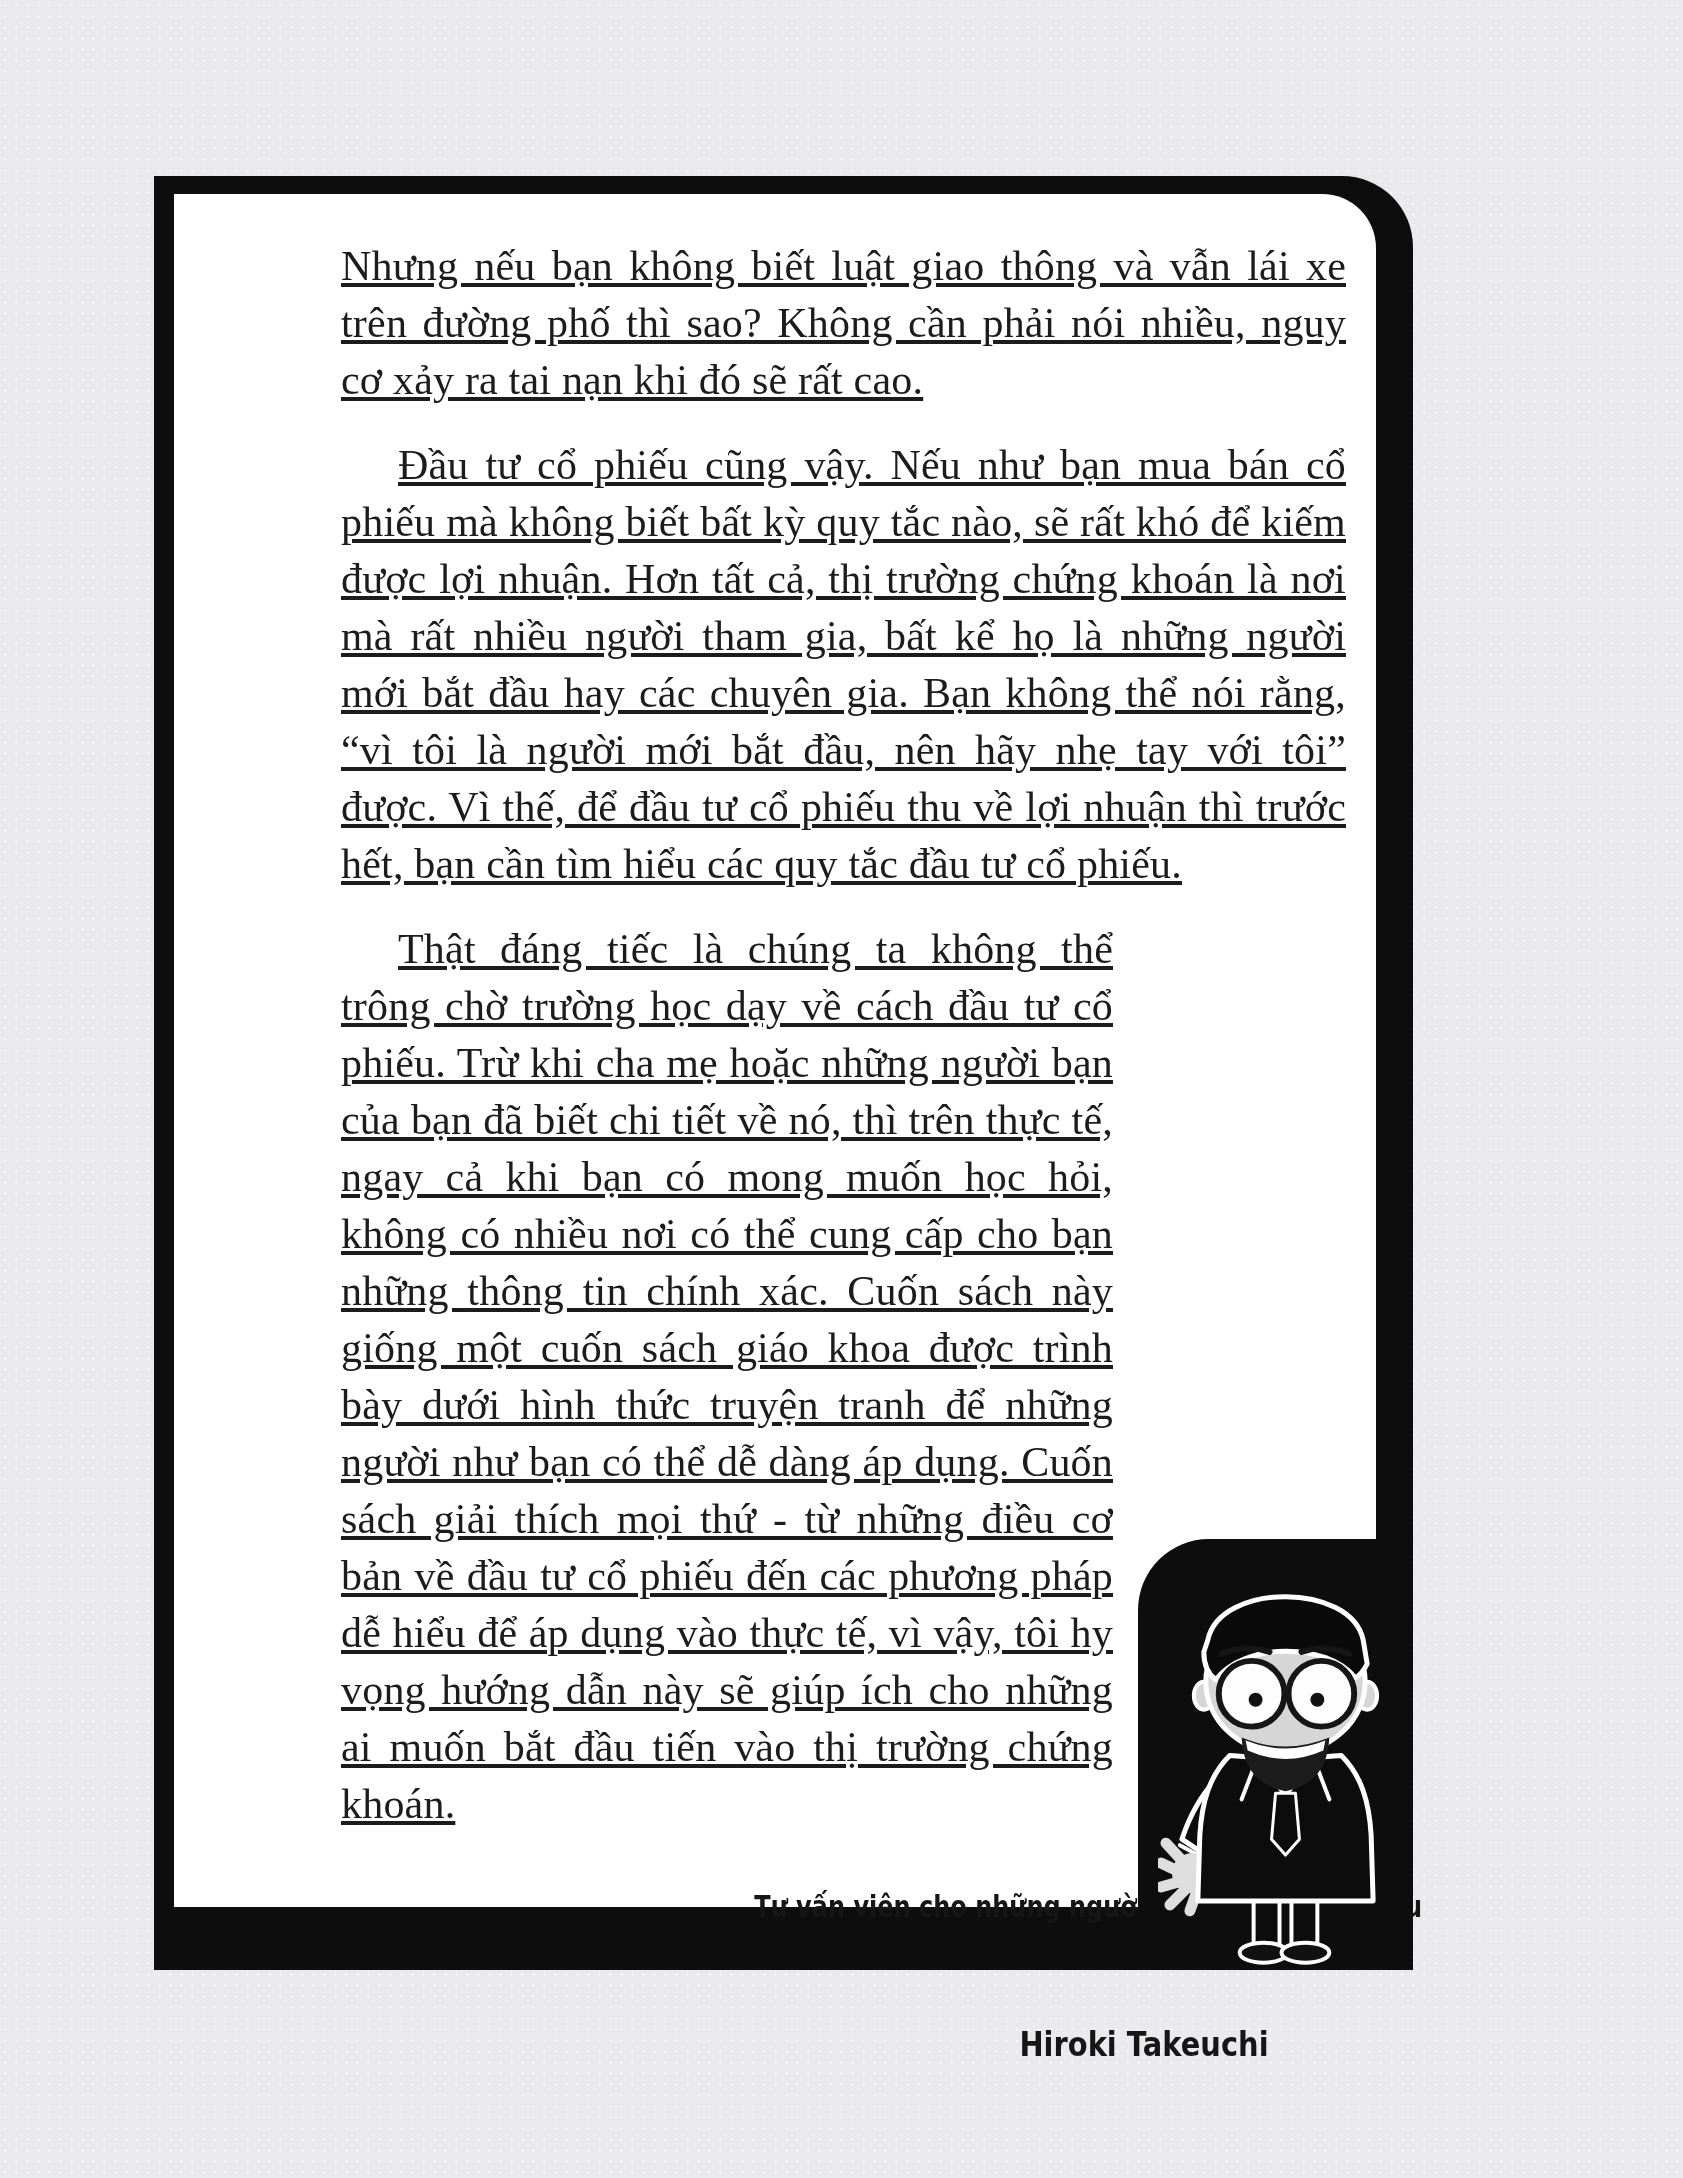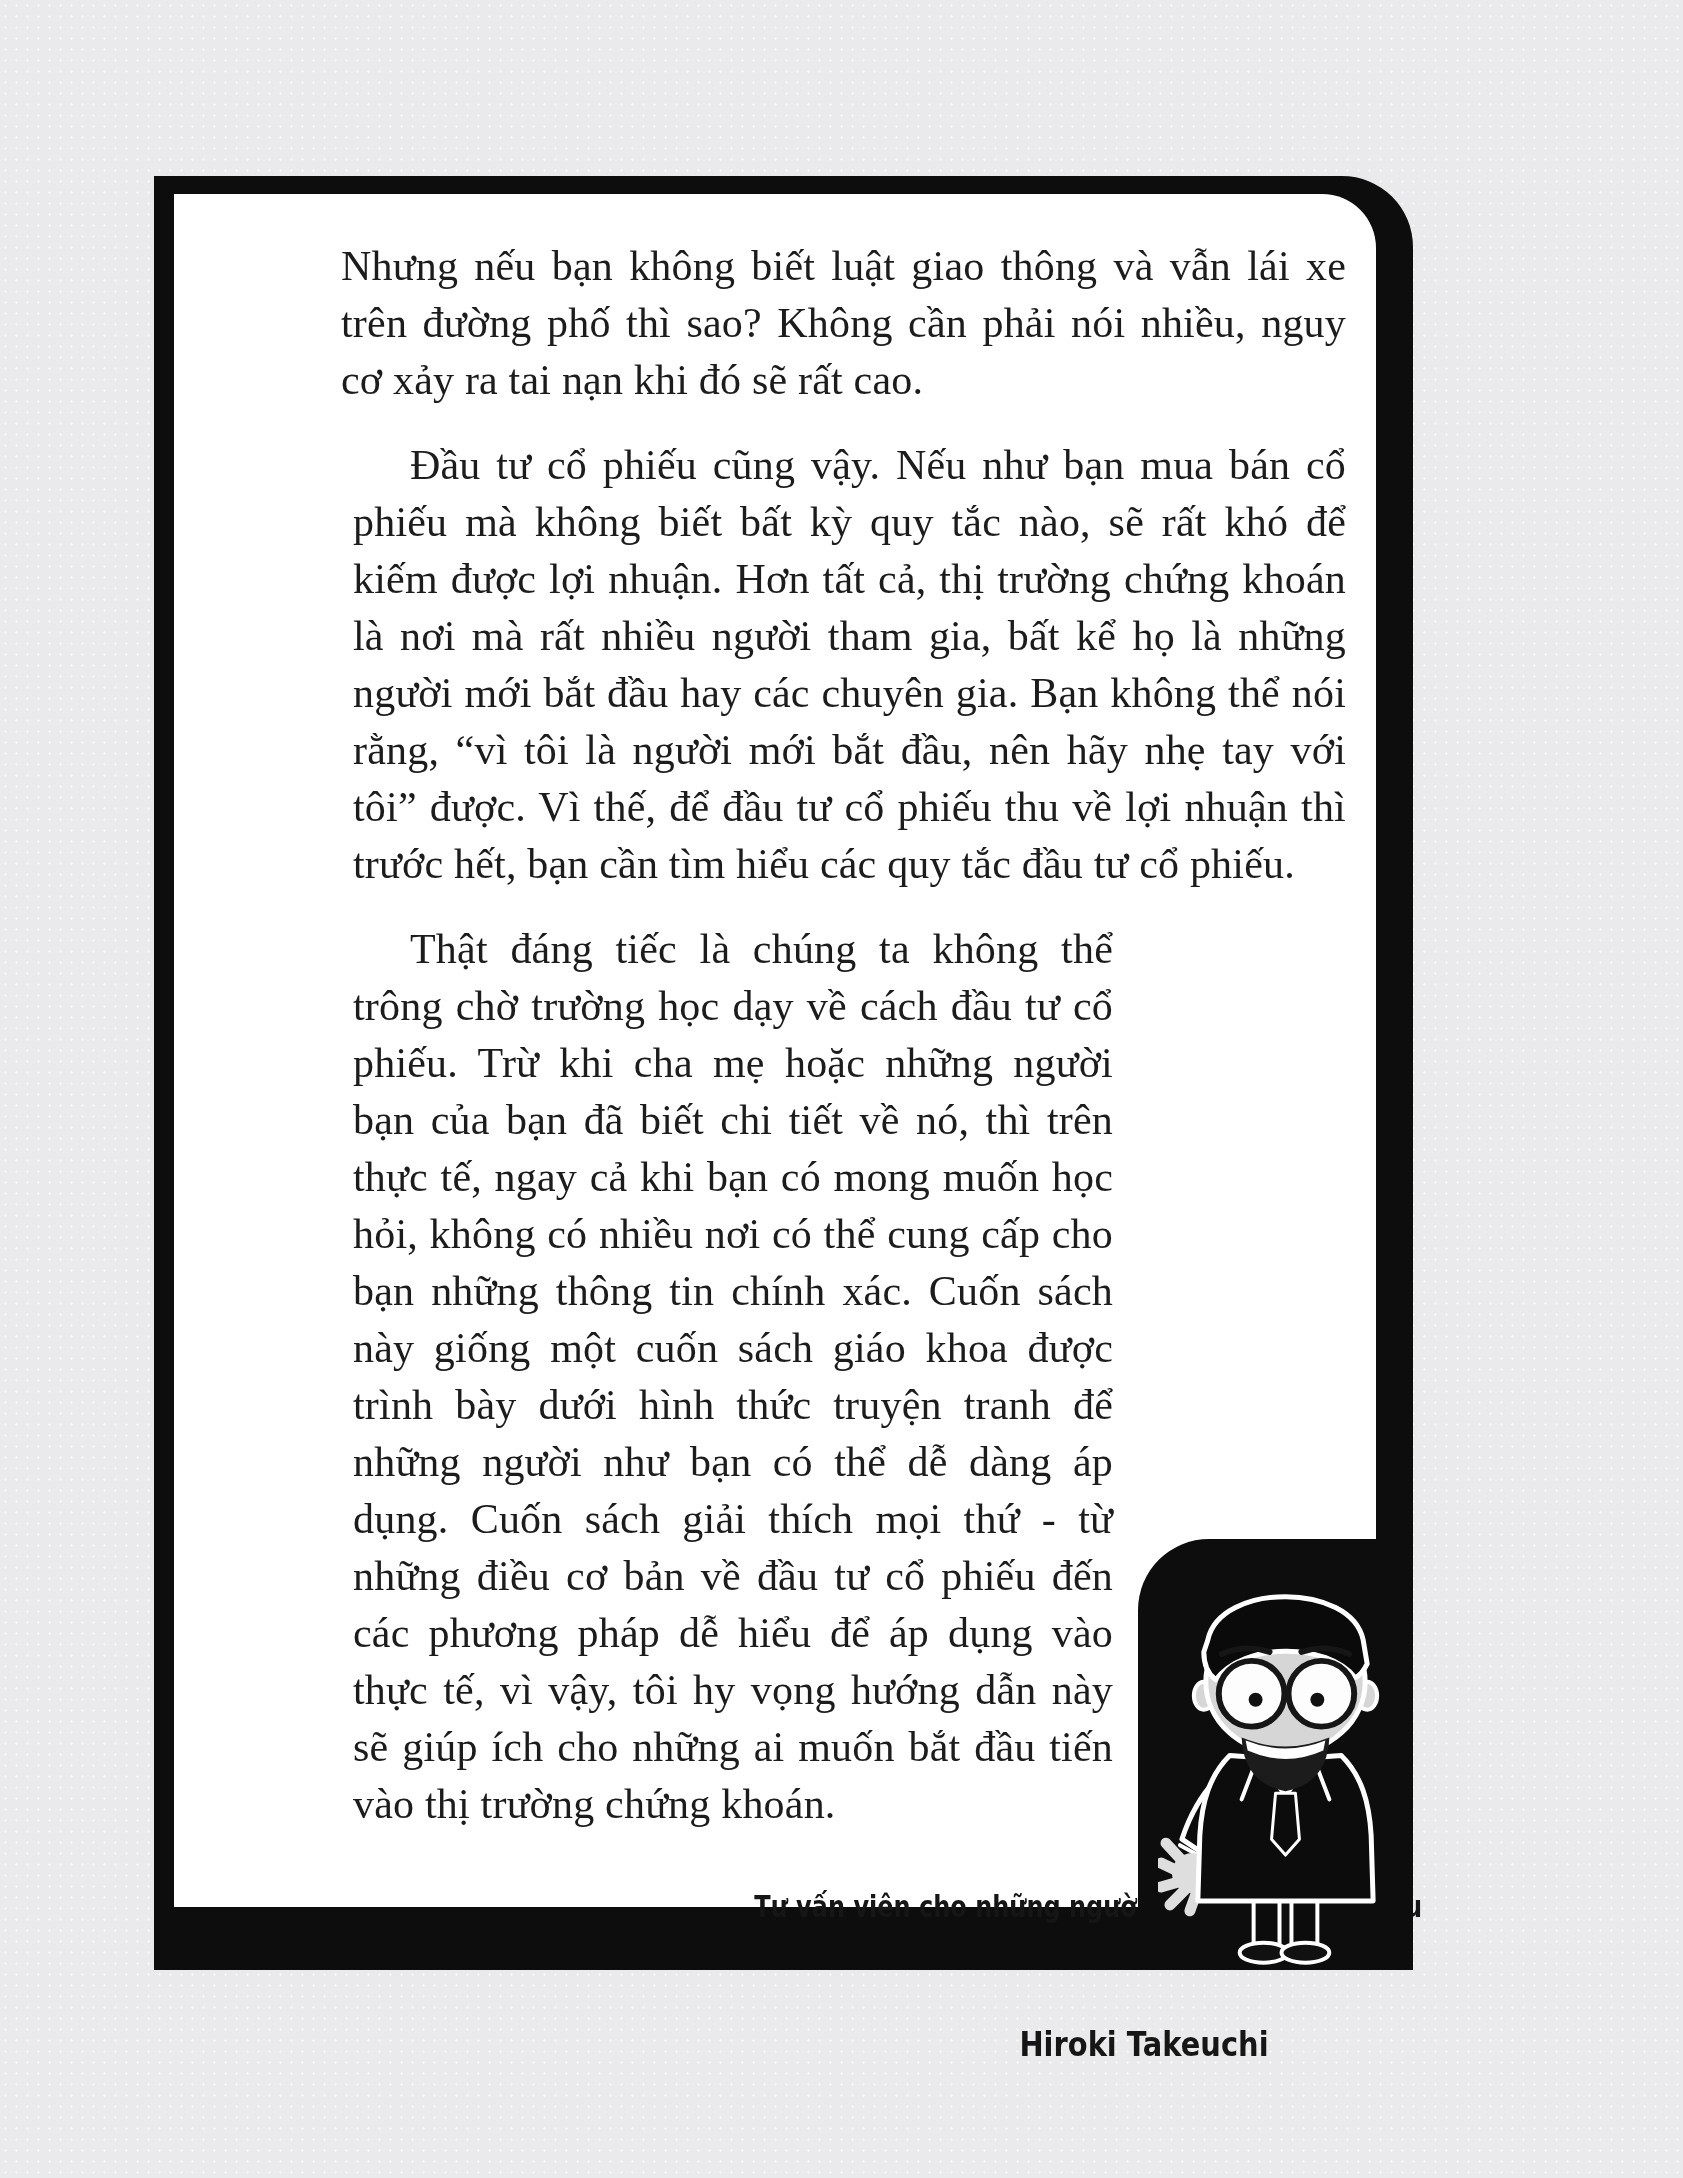--- a/index.html
+++ b/index.html
@@ -37,29 +37,30 @@
     background: #ffffff;
     border-top-right-radius: 54px;
   }
   
   .text-block {
     position: absolute;
     left: 167px;
     top: 44px;
     width: 1005px;
     color: #1c1c1c;
+    text-decoration: underline;
   }
   .para {
     margin: 0 0 28px 0;
     font-size: 42px;
     line-height: 57px;
     text-align: justify;
     letter-spacing: 0.2px;
   }
-  .para.indent { text-indent: 57px; margin-left: 12px; }
+  .para.indent { text-indent: 57px; }
   
   .cutout {
     float: right;
     width: 233px;
     height: 396px;
     margin-top: 640px;
   }
   
   .sig-role {
     position: absolute;

